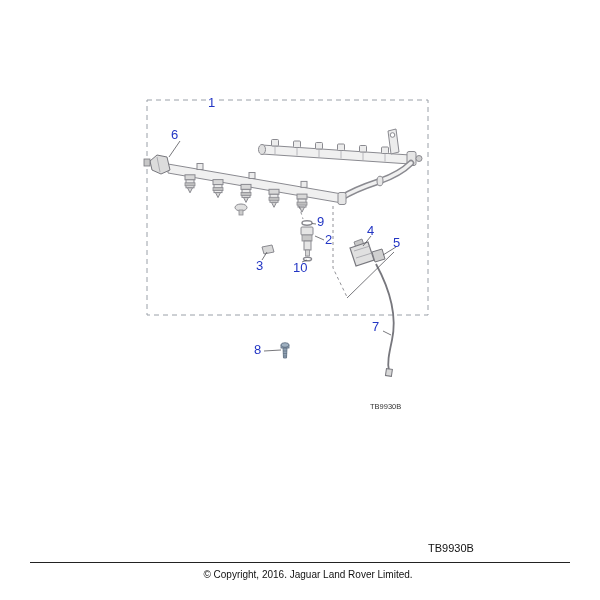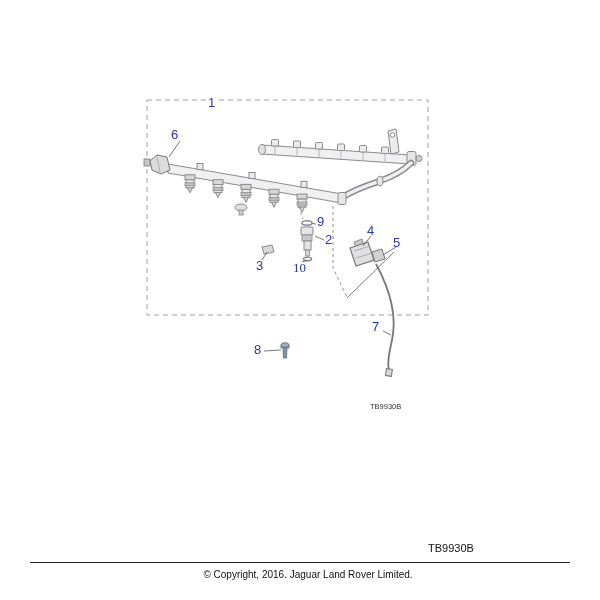--- a/index.html
+++ b/index.html
@@ -133,20 +133,20 @@
 
   <div class="callout onborder" style="left:206px;top:96px;">1</div>
   <div class="callout" style="left:325px;top:233px;">2</div>
   <div class="callout" style="left:256px;top:259px;">3</div>
   <div class="callout" style="left:367px;top:224px;">4</div>
   <div class="callout" style="left:393px;top:236px;">5</div>
   <div class="callout" style="left:171px;top:128px;">6</div>
   <div class="callout" style="left:372px;top:320px;">7</div>
   <div class="callout" style="left:254px;top:343px;">8</div>
   <div class="callout" style="left:317px;top:215px;">9</div>
-  <div class="callout" style="left:293px;top:261px;font-family:Liberation Serif, serif;">10</div>
+  <div class="callout" style="left:293px;top:261px;">10</div>
 
   <div class="code-inline">TB9930B</div>
   <div class="code-footer">TB9930B</div>
   <div class="divider"></div>
   <div class="copyright">© Copyright, 2016. Jaguar Land Rover Limited.</div>
 
 </div>
 
 </body></html>

